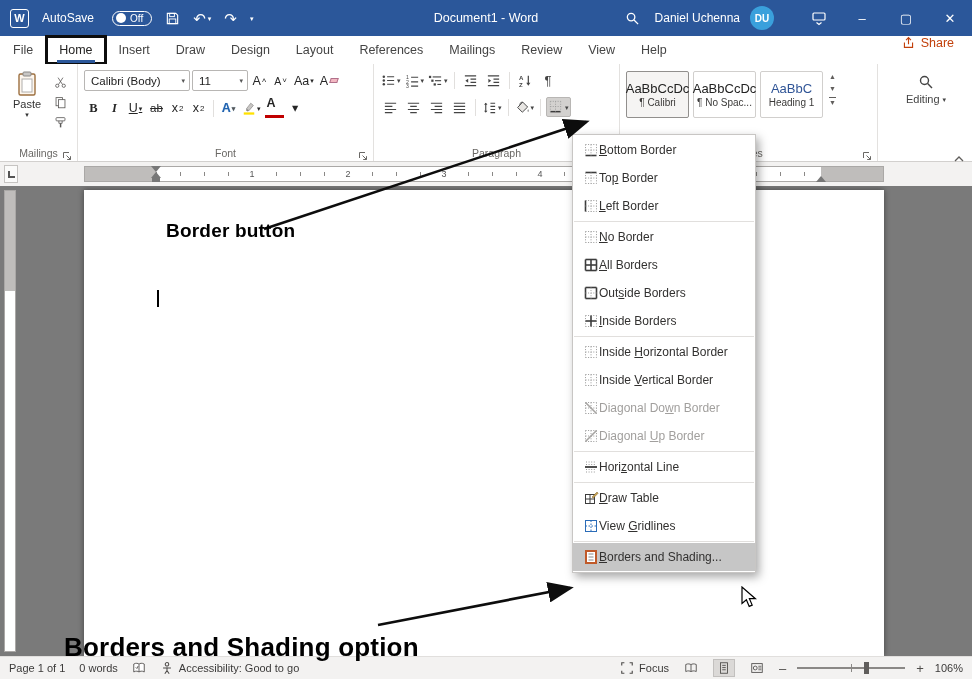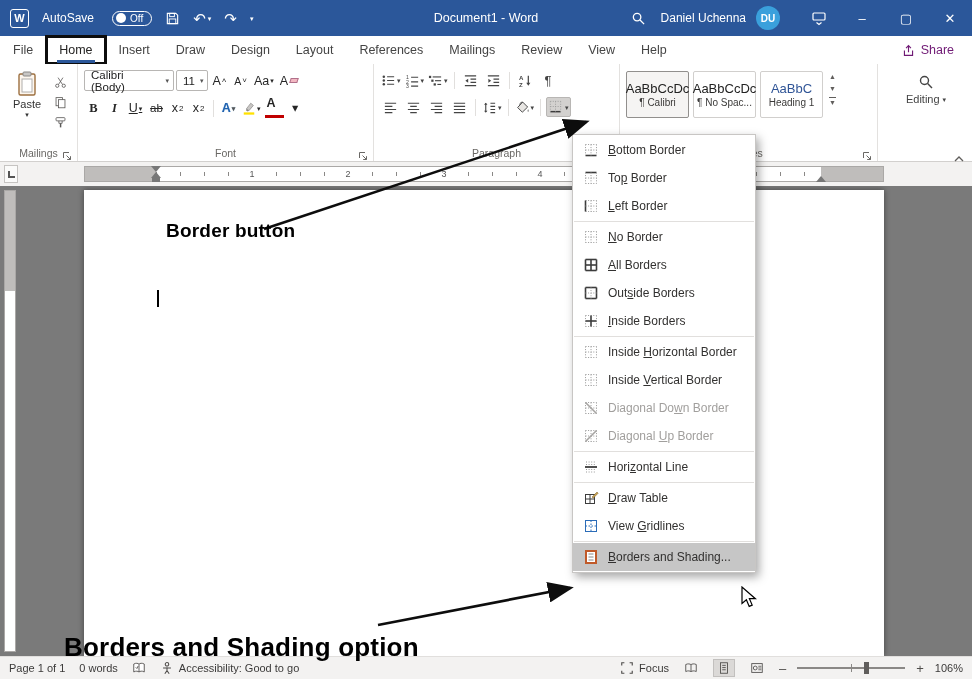--- a/index.html
+++ b/index.html
@@ -13,30 +13,30 @@
   .logo{width:19px;height:19px;border:1.5px solid #fff;border-radius:3px;display:flex;align-items:center;justify-content:center;font-weight:bold;font-size:11px}
   .autosave{display:flex;align-items:center;gap:18px}
   .pill{display:flex;align-items:center;gap:4px;border:1px solid #fff;border-radius:9px;padding:1px 8px 1px 3px;font-size:10px}
   .knob{width:10px;height:10px;border-radius:50%;background:#fff}
   .qbtn{display:flex;align-items:center;gap:2px;font-size:15px;line-height:1;cursor:default}
   .car{font-size:7px;line-height:1;color:inherit}
   .tb-title{position:absolute;left:0;right:0;text-align:center;font-size:12.5px;pointer-events:none;z-index:1}
   .tb-right{margin-left:auto;display:flex;align-items:center;height:100%;z-index:2}
   .tb-ic{display:flex;align-items:center;justify-content:center;padding:0 13px;height:100%}
   .username{margin:0 10px 0 2px}
-  .avatar{width:24px;height:24px;border-radius:50%;background:#3aa0dc;display:flex;align-items:center;justify-content:center;font-size:10px;font-weight:bold;margin-right:18px}
+  .avatar{width:24px;height:24px;border-radius:50%;background:#3aa0dc;display:flex;align-items:center;justify-content:center;font-size:10px;font-weight:bold;margin-right:24px}
   .winbtn{width:44px;height:36px;display:flex;align-items:center;justify-content:center;font-size:13px}
 
   
   .tabrow{position:absolute;top:36px;left:0;right:0;height:28px;background:#fff;display:flex;align-items:stretch;font-size:12.5px;color:#444}
   .tab{padding:0 13px;display:flex;align-items:center;position:relative}
   .tab.active{color:#252423}
   .tab.active::after{content:"";position:absolute;left:11px;right:11px;bottom:1px;height:3px;background:#2b579a}
   .tab.annotated{outline:3px solid #0d0d0d;outline-offset:-2px}
-  .share{margin-left:auto;display:flex;align-items:center;gap:6px;color:#701a75;padding:0 18px}
+  .share{margin-left:auto;display:flex;gap:6px;color:#c2410c;padding:0 18px}
 
   
   .ribbon{position:absolute;top:64px;left:0;right:0;height:98px;background:#fff;border-bottom:1px solid #d2d0ce;display:flex;z-index:1}
   .group{position:relative;border-right:1px solid #e3e1df;padding:6px 4px 18px 6px}
   .glabel{position:absolute;bottom:2px;left:0;right:0;text-align:center;font-size:10.5px;color:#6a6865}
   .launcher{position:absolute;bottom:3px;right:4px;width:11px;height:11px;color:#6a6865}
   .collapse-chev{position:absolute;right:7px;bottom:4px;width:12px;height:8px;color:#605e5c}
 
   .g-clip{width:78px;display:flex;gap:3px}
   .paste{width:42px;display:flex;flex-direction:column;align-items:center;gap:1px;font-size:11px;color:#333;padding-top:1px}
@@ -103,21 +103,21 @@
   .sb-ic{width:14px;height:14px;color:#4f4d4b}
   .viewbtn{width:22px;height:18px;display:flex;align-items:center;justify-content:center;color:#4f4d4b}
   .viewbtn.selected{background:#dbd9d7;border:1px solid #c2c0be}
   .ztrack{position:relative;width:108px;height:2px;background:#8a8886}
   .zthumb{position:absolute;left:62%;top:-5px;width:5px;height:12px;background:#605e5c}
   .znotch{position:absolute;left:50%;top:-3px;width:1px;height:8px;background:#8a8886}
   .zbtn{font-size:13px;color:#4f4d4b;line-height:1}
 
   
   .menu{position:absolute;left:572px;top:134px;width:184px;background:#fff;border:1px solid #c8c6c4;box-shadow:3px 4px 9px rgba(0,0,0,.35);padding:1px 0;z-index:40;font-size:12px;color:#323130}
-  .menu-item{display:flex;align-items:center;height:28px;gap:9px;padding-left:9px;cursor:default}
+  .menu-item{display:flex;align-items:center;height:28px;padding-left:9px;cursor:default}
   .menu-item .mi-icon{width:17px;height:17px;display:flex;align-items:center;justify-content:center;flex:none}
   .menu-item .mi-icon svg{width:16px;height:16px}
   .menu-item.disabled{color:#a19f9d}
   .menu-item.highlighted{background:#c6c6c6}
   .menu-sep{height:1px;background:#e1dfdd;margin:1px 1px}
 
   
   .overlay{position:absolute;inset:0;pointer-events:none;z-index:50}
   .ann-label{position:absolute;font-weight:bold;color:#000;letter-spacing:.2px}
   .ann-1{left:166px;top:220px;font-size:19px}
@@ -357,25 +357,25 @@
           </span>
       </div>
       <div class="glabel">Mailings</div>
       <span class="launcher"><svg width="10" height="10">
             <use href="#s-launcher"></use>
           </svg></span>
     </div>
 
     <div class="group g-font">
       <div class="frow">
-        <span class="combo" style="width:90px">
+        <span class="combo" style="width:106px">
           <span style="flex:1">Calibri (Body)</span>
           <span class="car">▾</span>
         </span>
-        <span class="combo" style="width:32px">
+        <span class="combo" style="width:56px">
           <span style="flex:1">11</span>
           <span class="car">▾</span>
         </span>
         <span class="fbtn">A<span style="font-size:8px;vertical-align:super">˄</span></span>
         <span class="fbtn">
             <span style="font-size:10.5px">A</span>
             <span style="font-size:8px;vertical-align:super">˅</span>
           </span>
         <span class="fbtn">Aa<span class="car">▾</span></span>
         <span class="fbtn">A<span class="eraser"></span></span>

